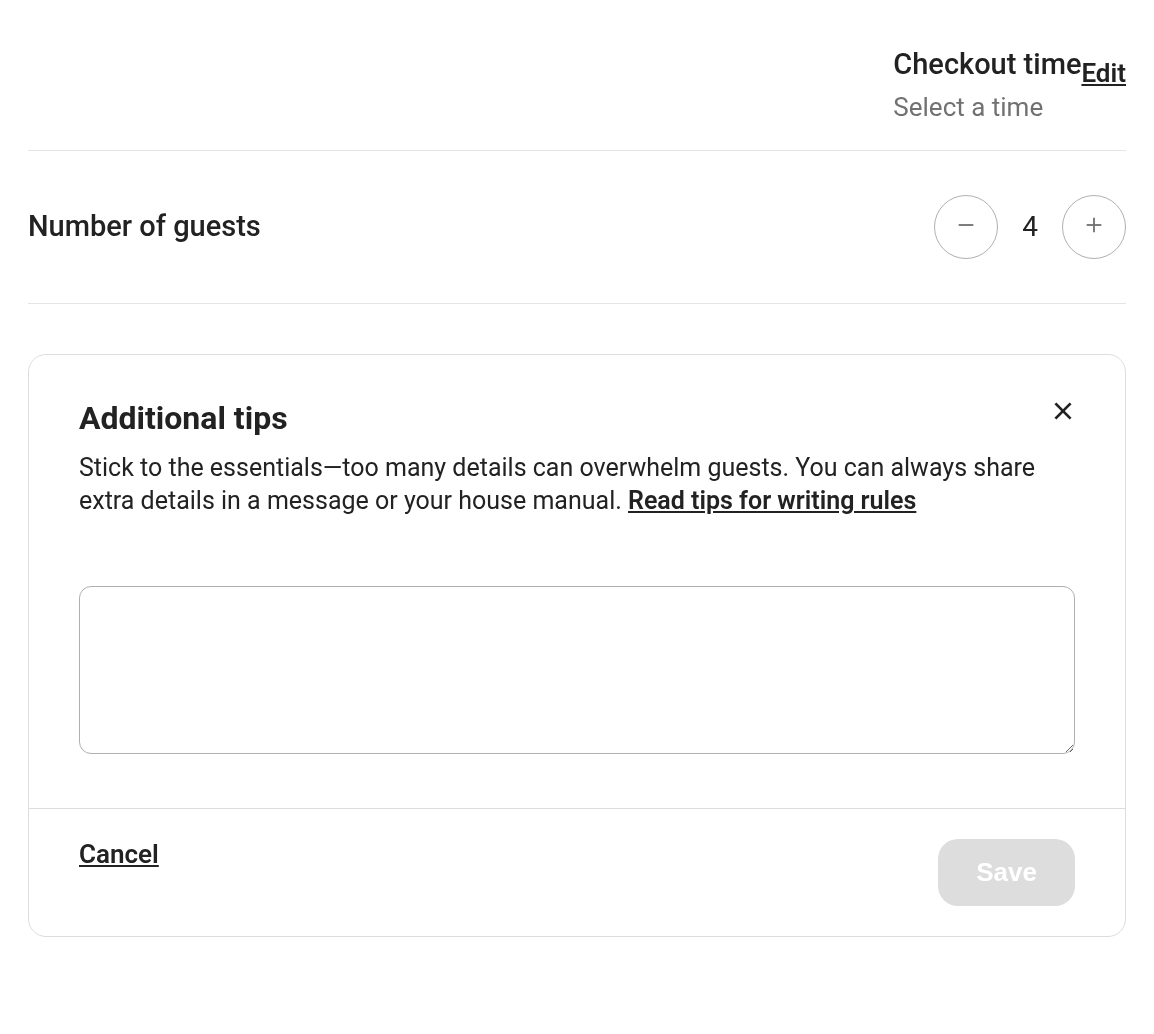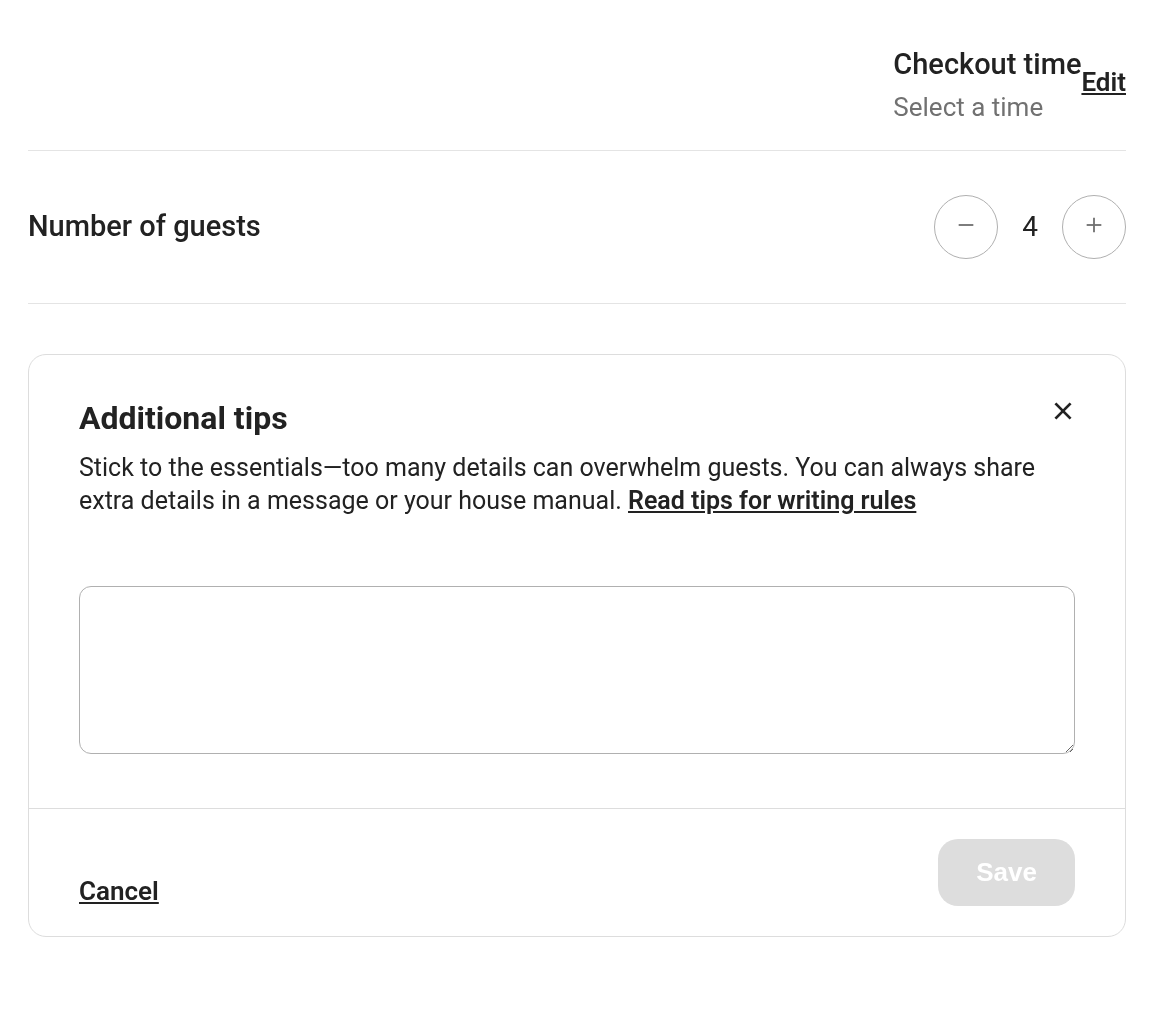--- a/index.html
+++ b/index.html
@@ -34,21 +34,21 @@
       font-weight: 400;
       color: #717171;
       margin-top: 8px;
     }
     .edit-link {
       font-size: 26px;
       font-weight: 600;
       color: #222222;
       text-decoration: underline;
       cursor: pointer;
-      margin-top: 21px;
+      margin-top: 12px;
     }
     .guests-section {
       padding: 44px 0 44px 0;
       border-bottom: 1px solid #e4e4e4;
       display: flex;
       justify-content: space-between;
       align-items: center;
     }
     .stepper {
       display: flex;
@@ -138,21 +138,21 @@
       font-size: 22px;
       font-family: inherit;
       resize: both;
       outline: none;
     }
     .card-footer {
       border-top: 1px solid #dddddd;
       padding: 30px 50px;
       display: flex;
       justify-content: space-between;
-      align-items: flex-end;
+      align-items: flex-start;
     }
     .cancel-link {
       font-size: 26px;
       font-weight: 600;
       color: #222222;
       text-decoration: underline;
       cursor: pointer;
     }
     .save-btn {
       font-size: 26px;

